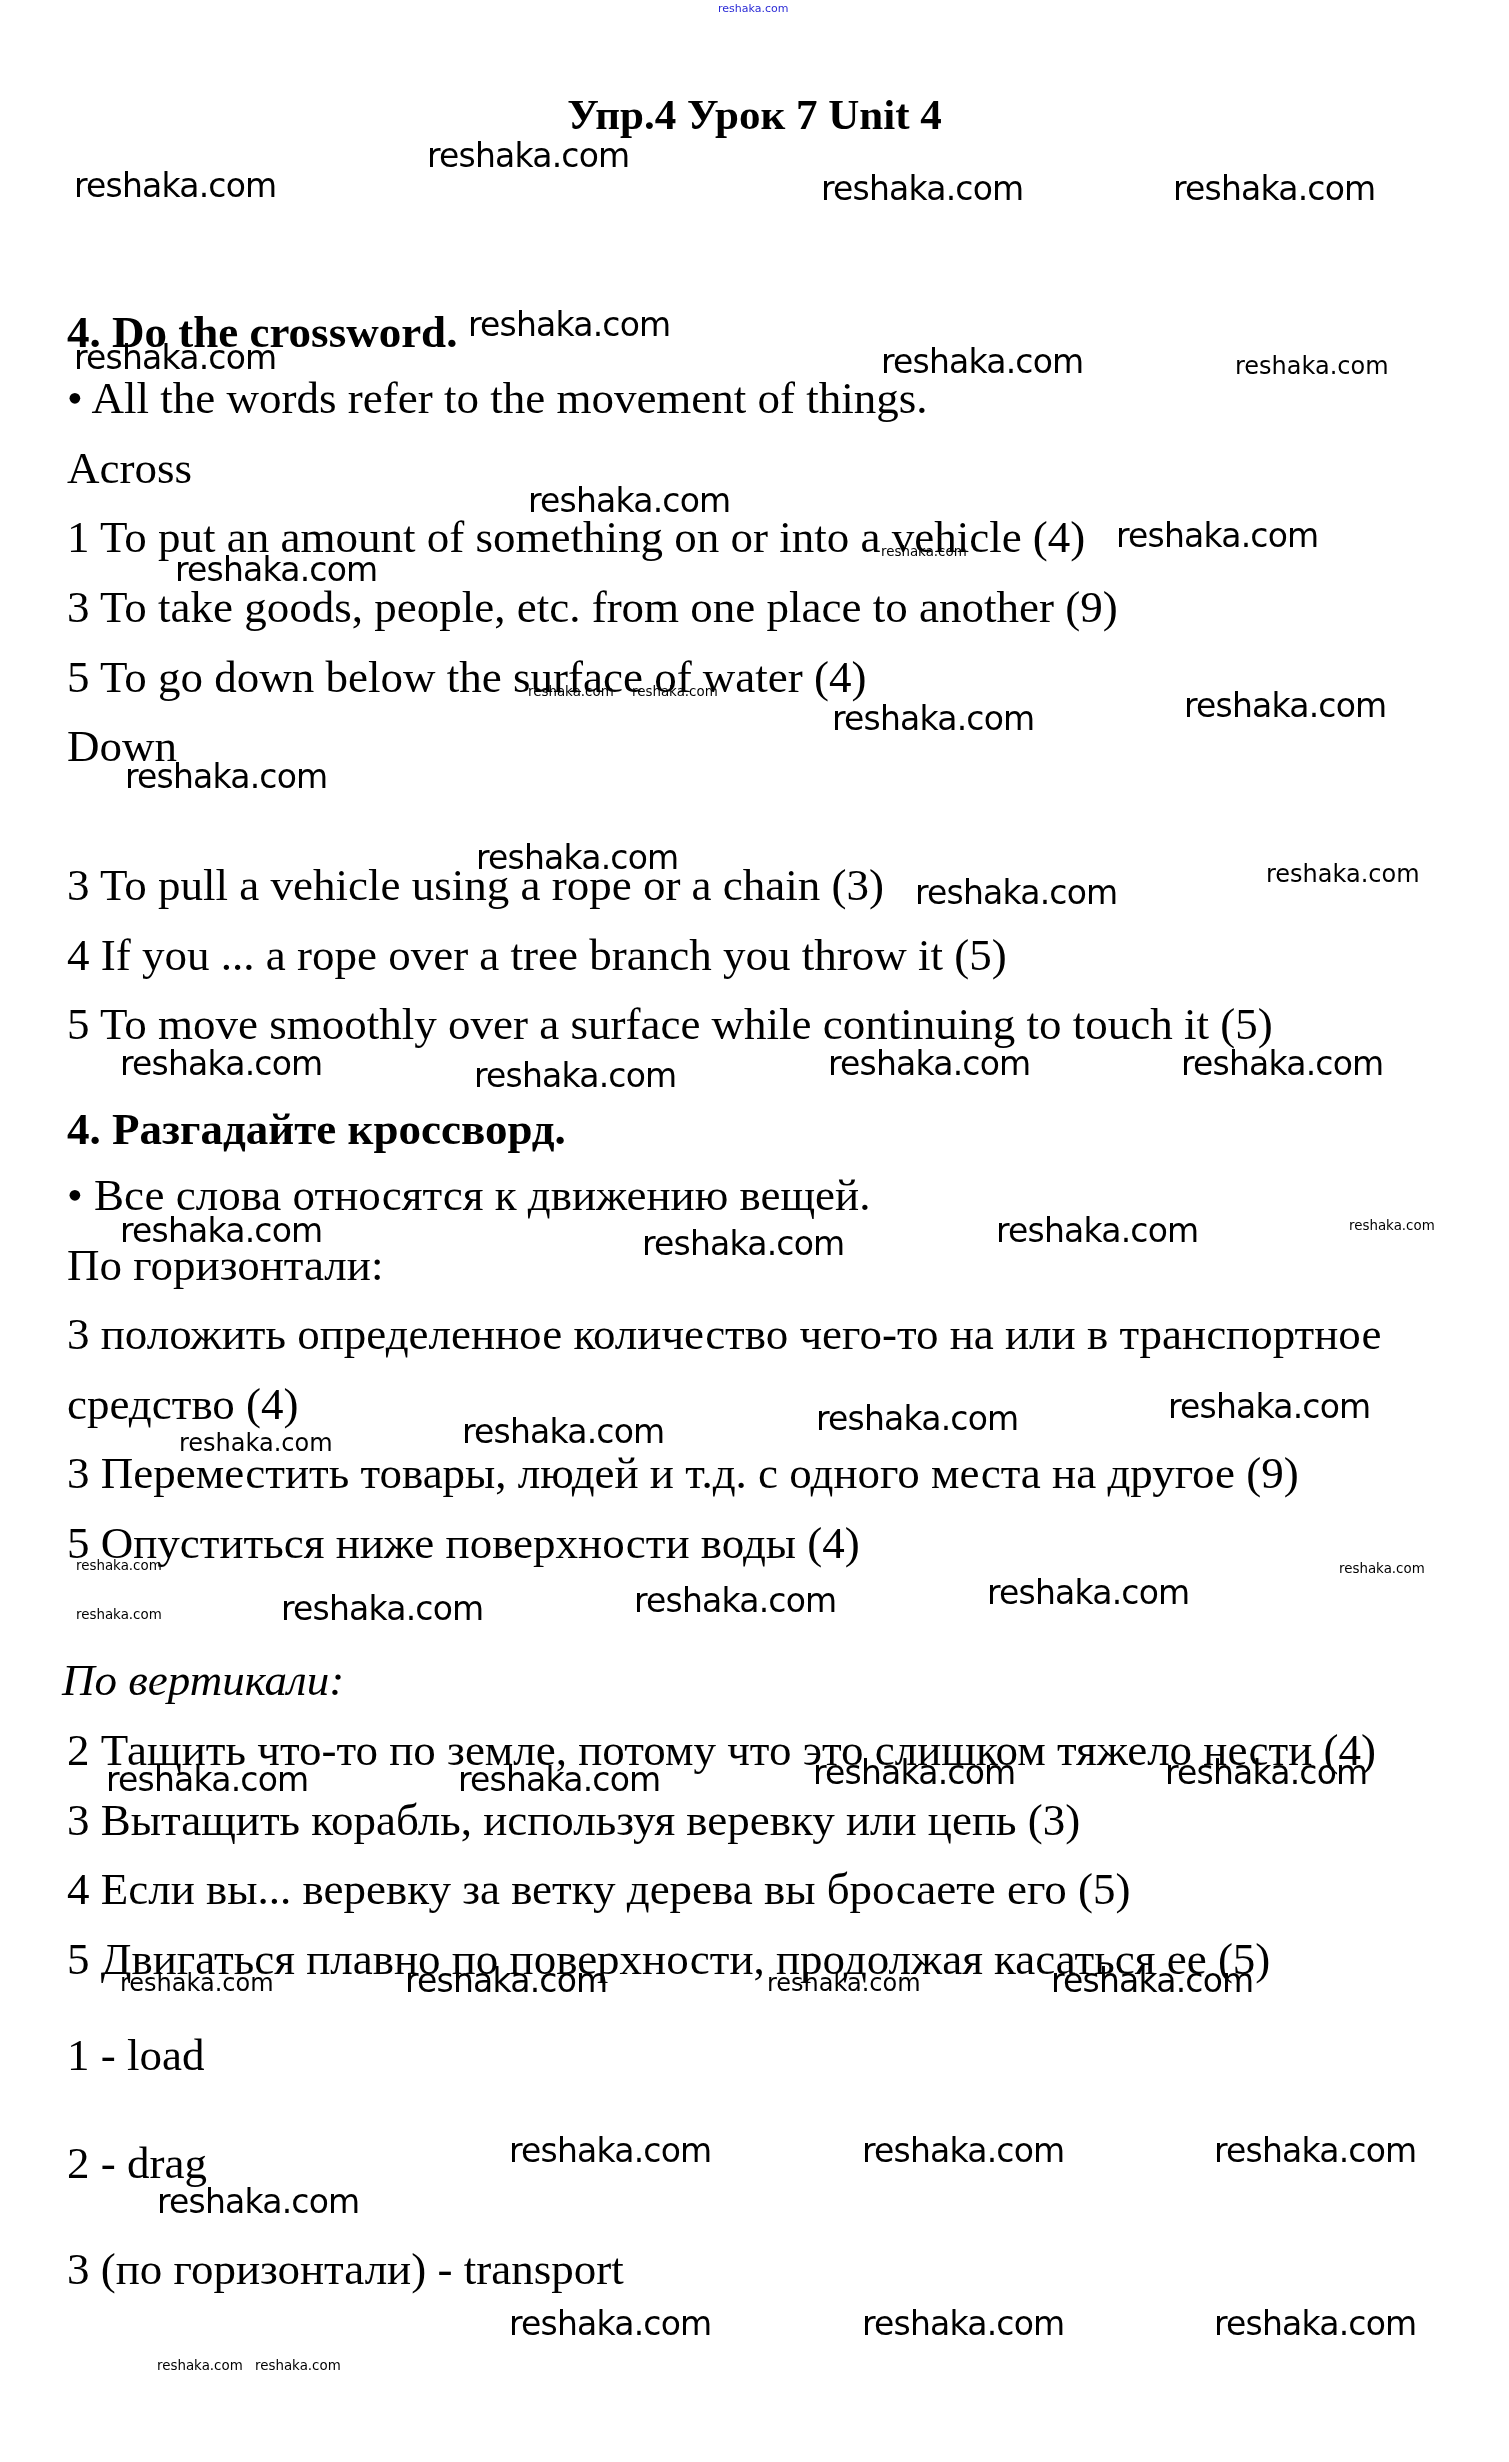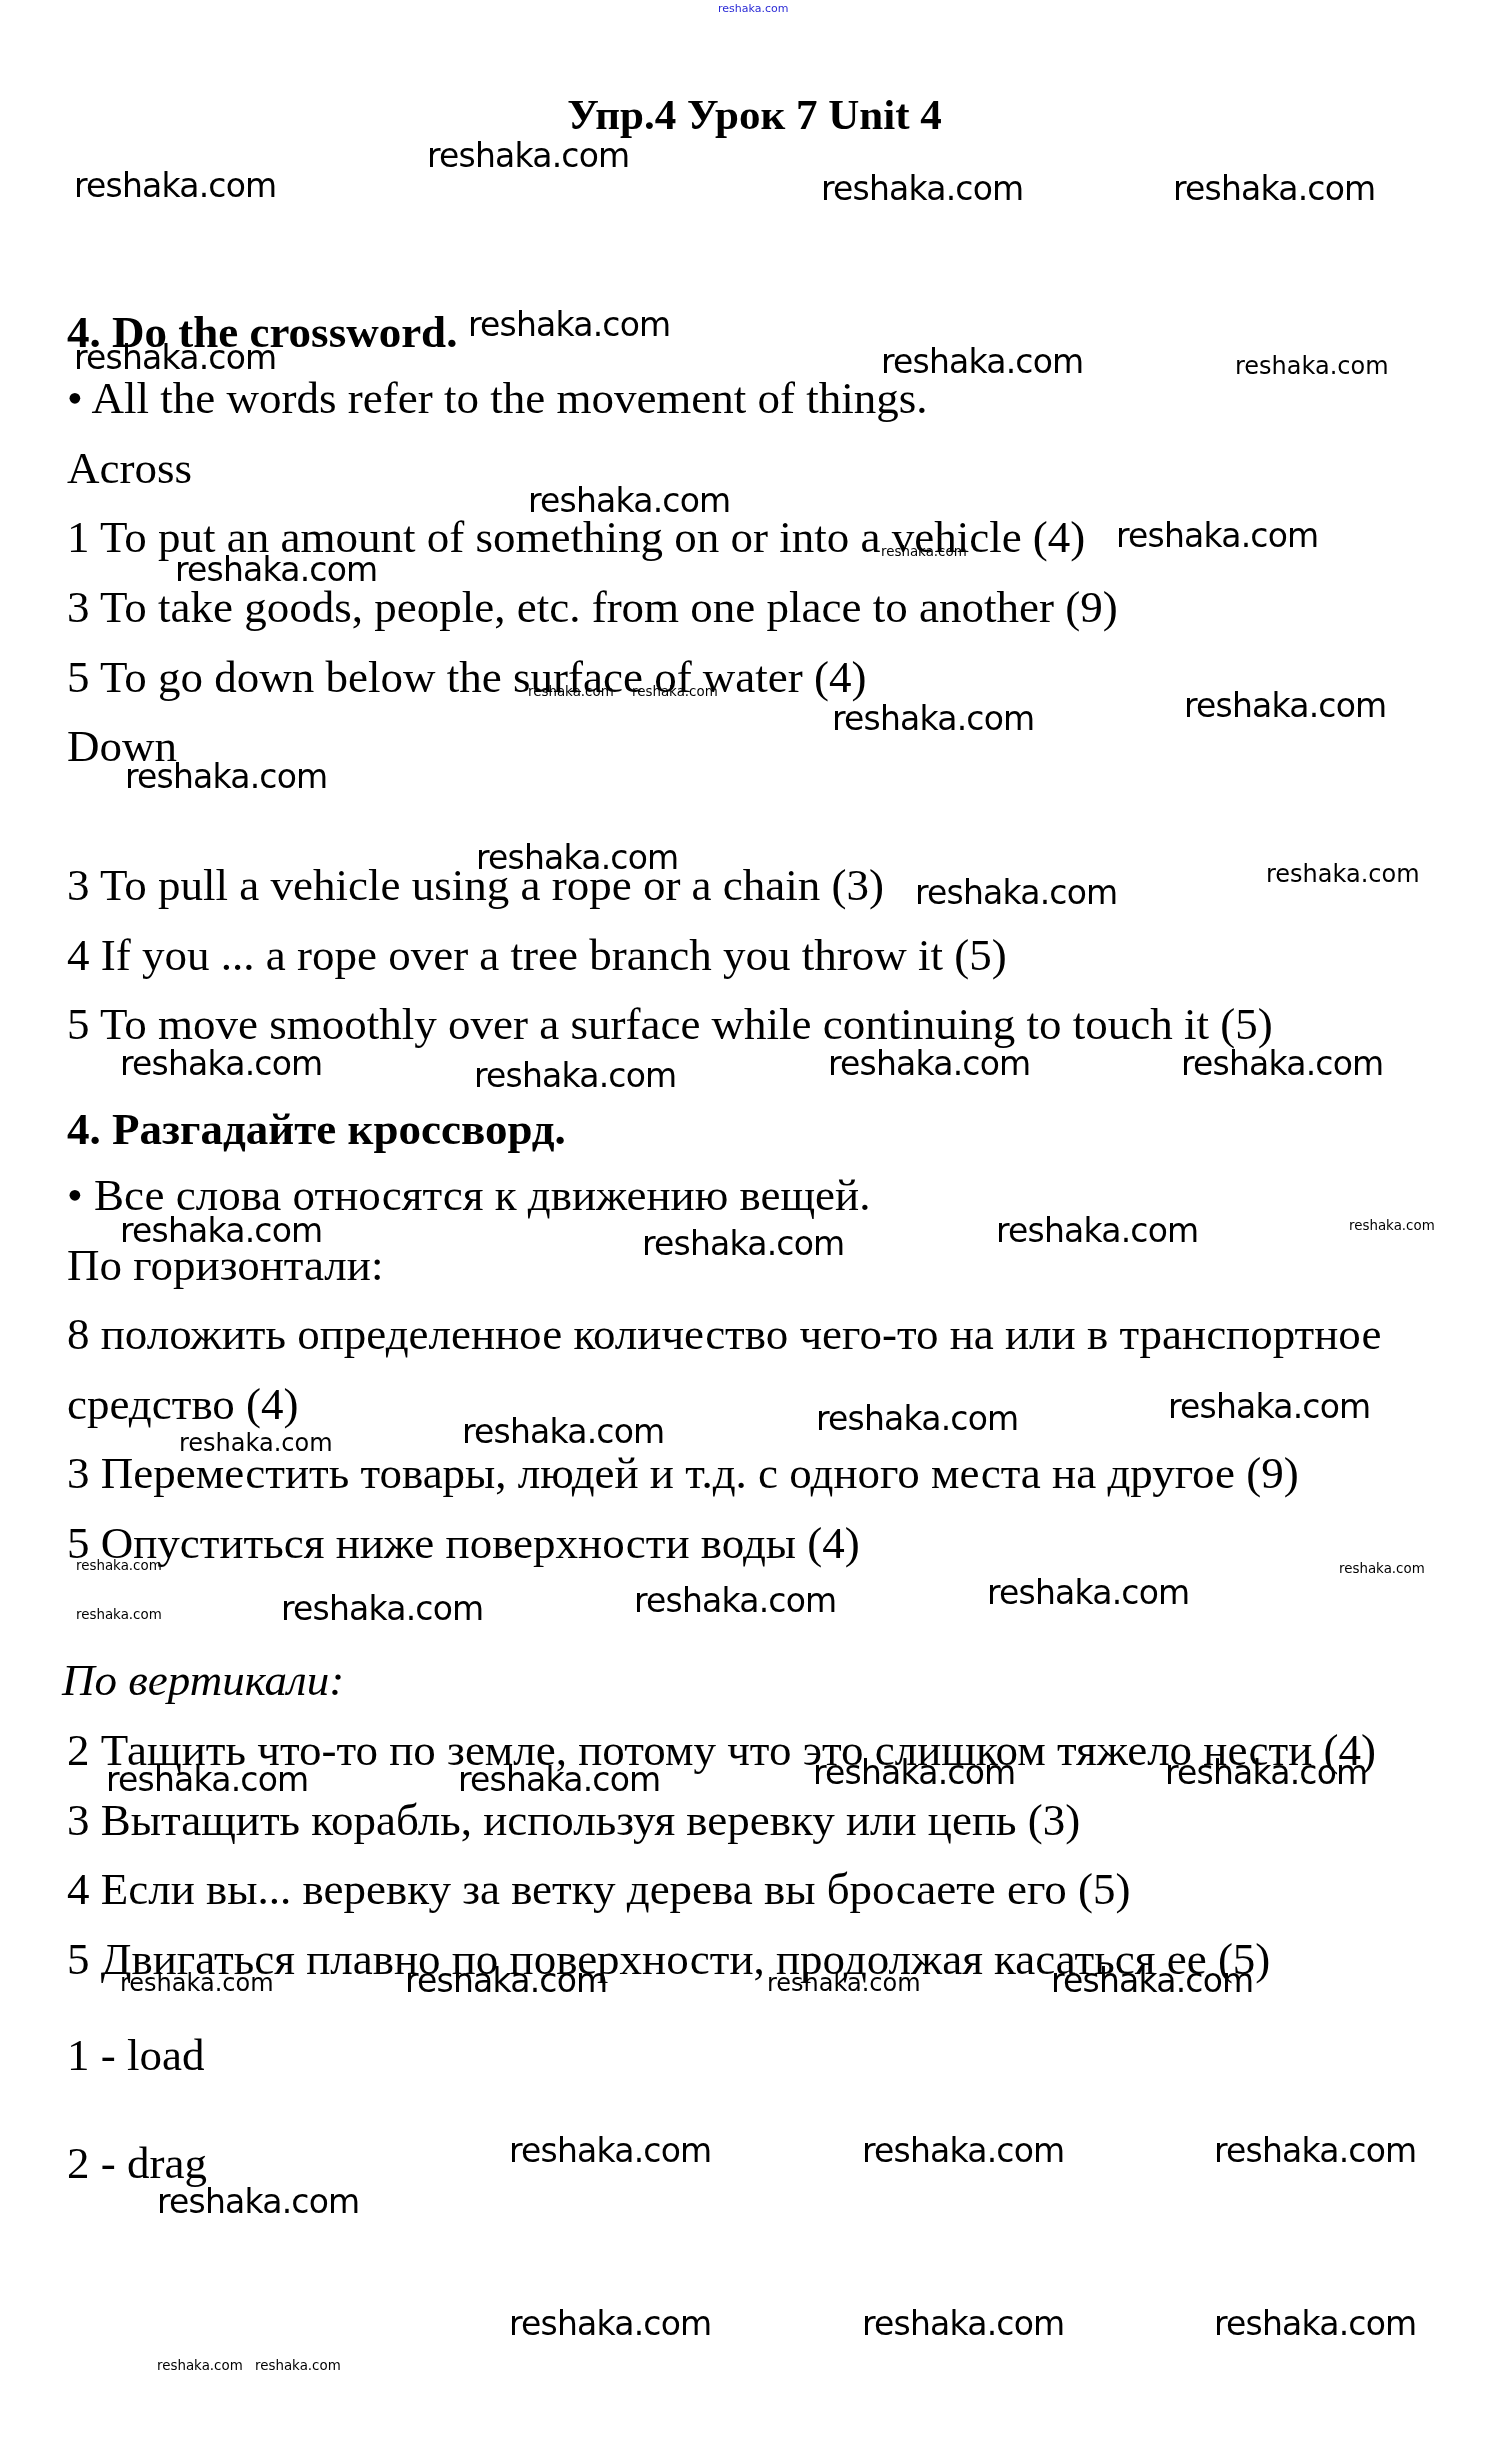--- a/index.html
+++ b/index.html
@@ -29,32 +29,33 @@
   <div class="t" style="left:67px; top:585px;">3 To take goods, people, etc. from one place to another (9)</div>
   <div class="t" style="left:67px; top:655px;">5 To go down below the surface of water (4)</div>
   <div class="t" style="left:67px; top:724px;">Down</div>
   <div class="t" style="left:67px; top:863px;">3 To pull a vehicle using a rope or a chain (3)</div>
   <div class="t" style="left:67px; top:933px;">4 If you ... a rope over a tree branch you throw it (5)</div>
   <div class="t" style="left:67px; top:1002px;">5 To move smoothly over a surface while continuing to touch it (5)</div>
 
   <div class="t b" style="left:67px; top:1107px;">4. Разгадайте кроссворд.</div>
   <div class="t" style="left:67px; top:1173px;">• Все слова относятся к движению вещей.</div>
   <div class="t" style="left:67px; top:1243px;">По горизонтали:</div>
-  <div class="t" style="left:67px; top:1312px;">8 положить определенное количество чего-то на или в транспортное</div>
+  <div class="t" style="left:67px; top:1312px;">3 положить определенное количество чего-то на или в транспортное</div>
   <div class="t" style="left:67px; top:1382px;">средство (4)</div>
   <div class="t" style="left:67px; top:1451px;">3 Переместить товары, людей и т.д. с одного места на другое (9)</div>
   <div class="t" style="left:67px; top:1521px;">5 Опуститься ниже поверхности воды (4)</div>
   <div class="t" style="left:62px; top:1658px;font-style:italic;">По вертикали:</div>
   <div class="t" style="left:67px; top:1728px;">2 Тащить что-то по земле, потому что это слишком тяжело нести (4)</div>
   <div class="t" style="left:67px; top:1798px;">3 Вытащить корабль, используя веревку или цепь (3)</div>
   <div class="t" style="left:67px; top:1867px;">4 Если вы... веревку за ветку дерева вы бросаете его (5)</div>
   <div class="t" style="left:67px; top:1937px;">5 Двигаться плавно по поверхности, продолжая касаться ее (5)</div>
 
   <div class="t" style="left:67px; top:2033px;">1 - load</div>
   <div class="t" style="left:67px; top:2141px;">2 - drag</div>
+  <div class="t" style="left:67px; top:2247px;">3 (по горизонтали) - transport</div>
 
   <div class="wm" style="left:427px; top:139px;">reshaka.com</div>
   <div class="wm" style="left:74px; top:169px;">reshaka.com</div>
   <div class="wm" style="left:821px; top:172px;">reshaka.com</div>
   <div class="wm" style="left:1173px; top:172px;">reshaka.com</div>
 
   <div class="wm" style="left:468px; top:308px;">reshaka.com</div>
   <div class="wm" style="left:74px; top:341px;">reshaka.com</div>
   <div class="wm" style="left:881px; top:345px;">reshaka.com</div>
   <div class="wm m" style="left:1235px; top:354px;">reshaka.com</div>

